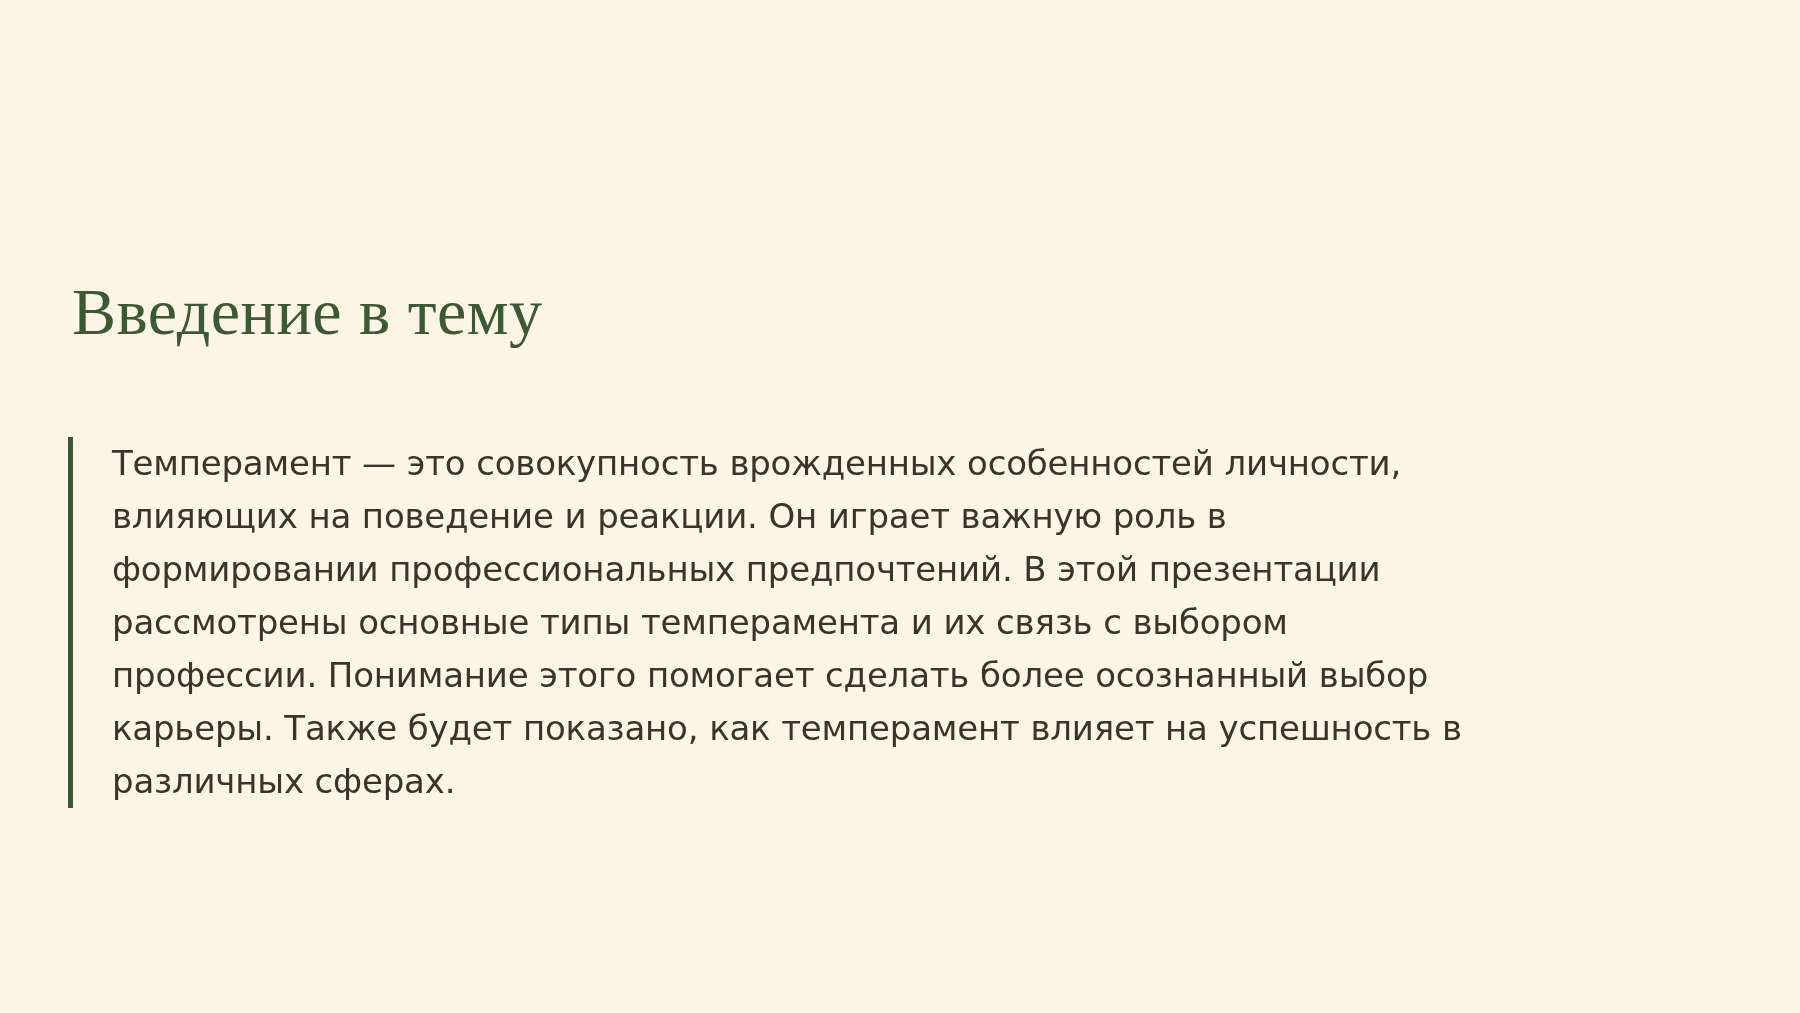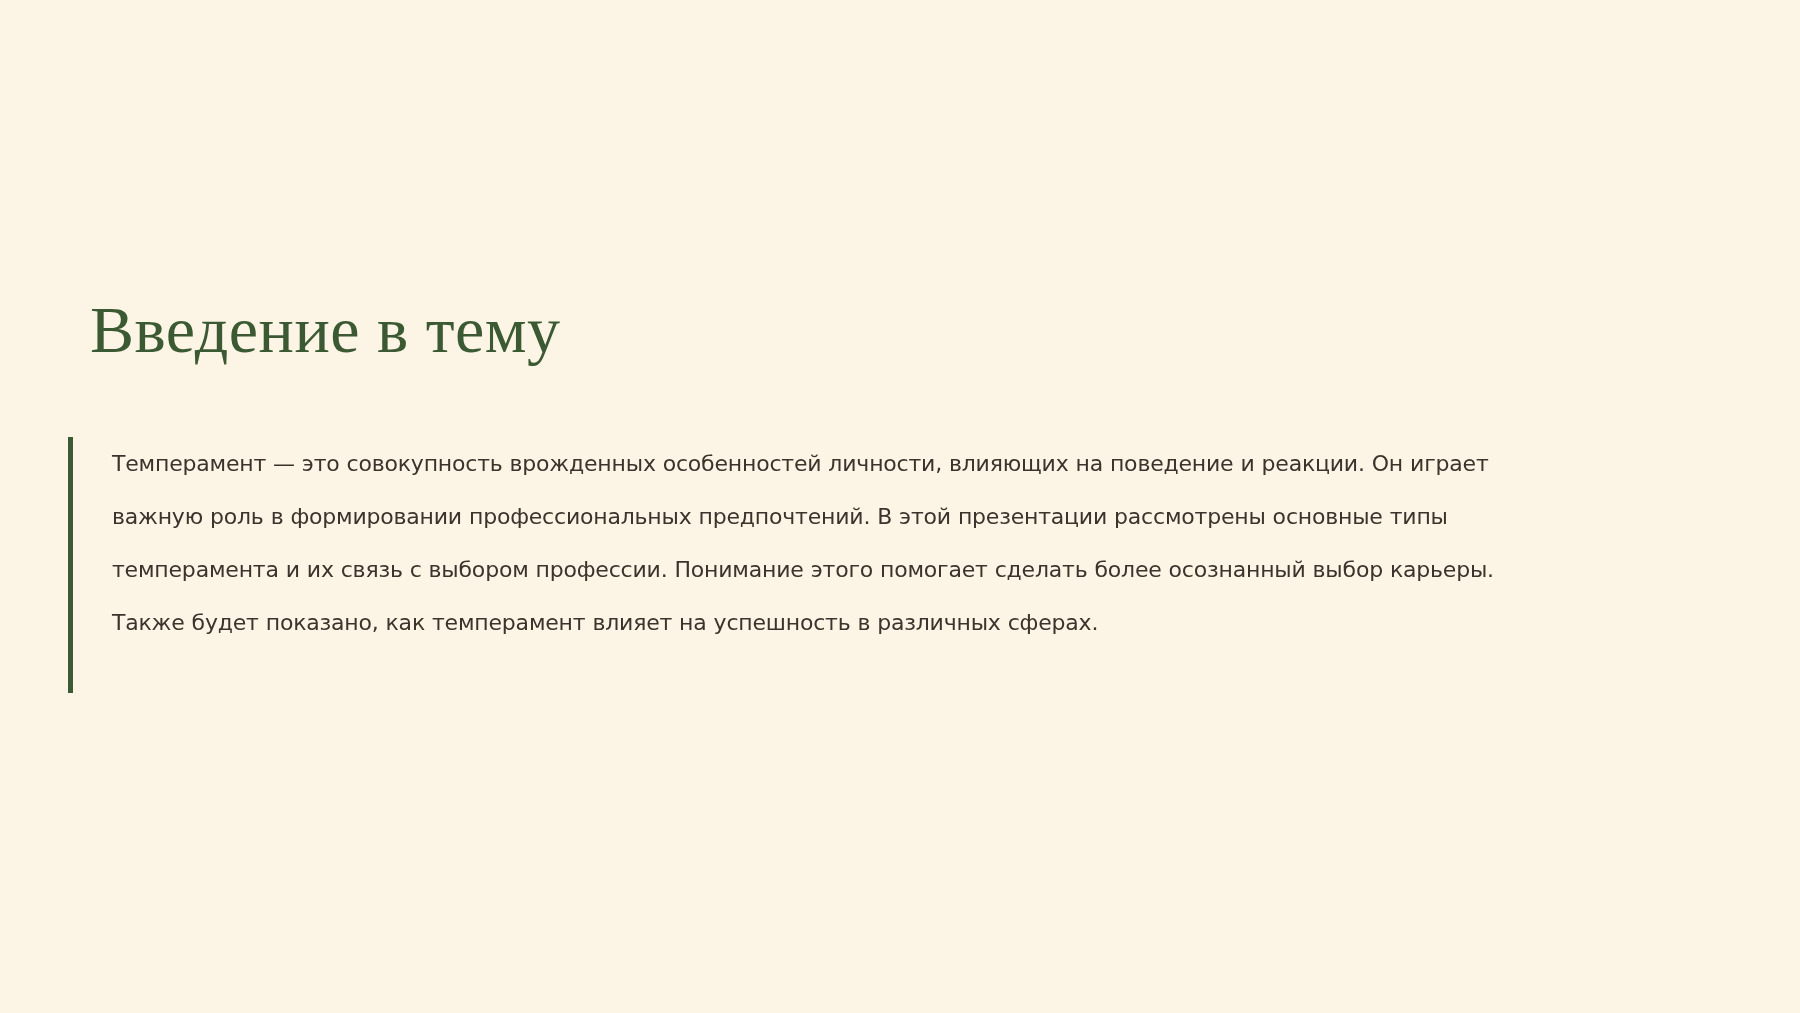--- a/index.html
+++ b/index.html
@@ -20,21 +20,21 @@
     width: 1800px;
     height: 1013px;
     background: #fcf4e4;
     box-sizing: border-box;
   }
 
   .slide-title {
     position: absolute;
     left: 72px;
     top: 277px;
-    margin: 18px;
+    margin: 0;
     font-family: "Liberation Serif", "DejaVu Serif", serif;
     font-size: 66px;
     line-height: 1.05;
     font-weight: 400;
     letter-spacing: 0.5px;
     color: #3b5a33;
     white-space: nowrap;
   }
 
   .body-block {
@@ -52,21 +52,21 @@
     min-height: 256px;
     background: #3b5a33;
     border-radius: 0;
   }
 
   .body-text {
     flex: 1 1 auto;
     margin: 0;
     padding: 0 0 0 39px;
     font-family: "DejaVu Sans", "Liberation Sans", sans-serif;
-    font-size: 22px;
+    font-size: 34px;
     line-height: 53px;
     font-weight: 400;
     color: #3a342c;
     text-align: left;
     letter-spacing: -0.2px;
     word-spacing: 0.2px;
   }
 </style>
 </head>
 <body>

